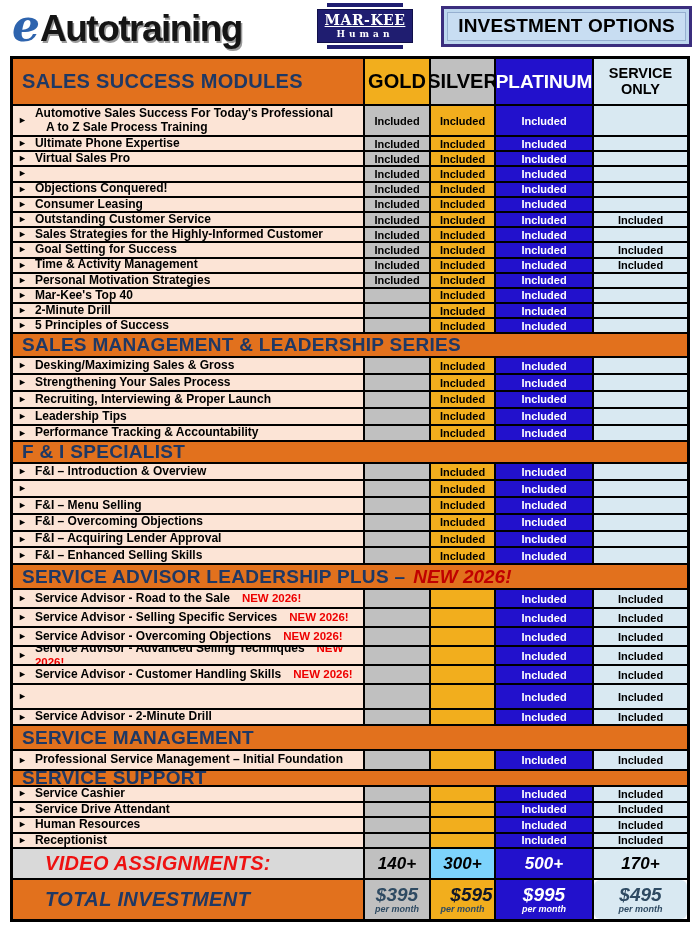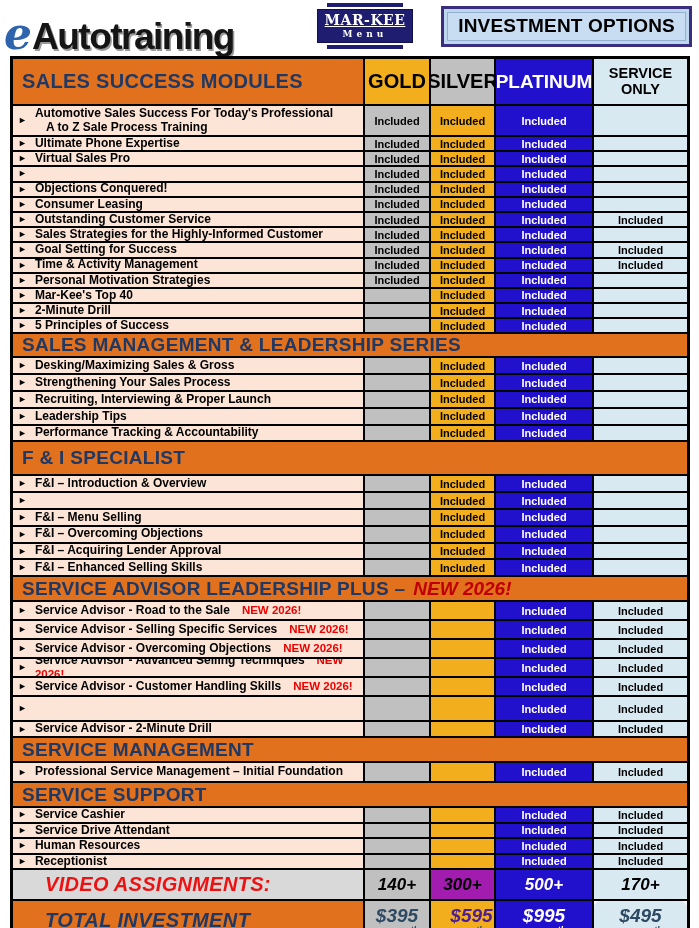--- a/index.html
+++ b/index.html
@@ -1,21 +1,21 @@
 <!DOCTYPE html>
 <html><head>
 <meta charset="utf-8">
 <style>
   html,body{margin:0;padding:0;background:#fff}
   body{width:699px;font-family:"Liberation Sans",sans-serif;-webkit-font-smoothing:antialiased}
   .page{position:relative;width:699px;height:928px;background:#fff;overflow:hidden}
 
   
   .top{position:relative;height:56px}
-  .brand{position:absolute;left:4px;top:0;white-space:nowrap;line-height:68px}
+  .brand{position:absolute;left:12px;top:0;white-space:nowrap;line-height:52px}
   .brand .e{font-family:"DejaVu Serif",serif;font-style:italic;font-weight:bold;color:#2E64AE;font-size:44px}
   .brand .word{font-size:37px;font-weight:800;color:#151515;letter-spacing:-1.5px;text-shadow:1.5px 1.5px 0 #9a9a9a}
   .markee{position:absolute;left:317px;top:3px;width:96px;text-align:center}
   .markee .bar{height:4px;background:#1F1D70;margin:0 10px 2px 10px}
   .markee .bar.bot{margin:2px 10px 0 10px}
   .markee .box{background:#1F1D70;color:#fff;padding:2px 2px 3px 2px;border:1px solid #10104a}
   .markee .name{font-family:"DejaVu Serif",serif;font-weight:bold;font-size:14px;letter-spacing:.5px;text-decoration:underline;display:block}
   .markee .grp{font-family:"DejaVu Serif",serif;font-weight:bold;font-size:9px;letter-spacing:4px;display:block;margin-top:1px}
   .invest{position:absolute;right:7px;top:6px;border:3px solid #3B2E7E;background:#BDD7EE;padding:3px;cursor:pointer}
   .invest .inner{border:1px solid #96AFD0;background:#C8DDF2;padding:2px 10px 3px 10px;font-weight:800;font-size:19px;color:#000;letter-spacing:.2px;white-space:nowrap}
@@ -56,21 +56,21 @@
 
 <div class="page">
 
   <div class="top">
     <div class="brand"><span class="e">e</span><span class="word">Autotraining</span>
     </div>
     <div class="markee">
       <div class="bar"></div>
       <div class="box">
         <span class="name" style="text-transform:uppercase">Mar-Kee</span>
-        <span class="grp">Menu</span>
+        <span class="grp">Human</span>
       </div>
       <div class="bar bot"></div>
     </div>
     <div class="invest">
       <div class="inner">INVESTMENT OPTIONS</div>
     </div>
   </div>
 
   <div class="tbl" id="table-root">
       <div class="row header-row" style="height: 47px;">
@@ -369,21 +369,21 @@
         </div>
         <div class="cell val-cell" style="background: rgb(192, 192, 192);"></div>
         <div class="cell val-cell" style="background: rgb(242, 174, 29);">
           <span class="inc" style="color: rgb(0, 0, 0);">Included</span>
         </div>
         <div class="cell val-cell" style="background: rgb(34, 17, 204);">
           <span class="inc" style="color: rgb(255, 255, 255);">Included</span>
         </div>
         <div class="cell val-cell" style="background: rgb(217, 233, 242);"></div>
       </div>
-      <div class="section-bar" style="height: 34px;">
+      <div class="section-bar" style="height: 22px;">
         <span class="st">F &amp; I SPECIALIST</span>
       </div>
       <div class="row data-row" style="height: 16.8px;">
         <div class="cell label-cell">
           <span class="arrow">►</span>
           <span class="lbl"><span>F&amp;I – Introduction &amp; Overview</span></span>
         </div>
         <div class="cell val-cell" style="background: rgb(192, 192, 192);"></div>
         <div class="cell val-cell" style="background: rgb(242, 174, 29);">
           <span class="inc" style="color: rgb(0, 0, 0);">Included</span>
@@ -574,21 +574,21 @@
         </div>
         <div class="cell val-cell" style="background: rgb(192, 192, 192);"></div>
         <div class="cell val-cell" style="background: rgb(242, 174, 29);"></div>
         <div class="cell val-cell" style="background: rgb(34, 17, 204);">
           <span class="inc" style="color: rgb(255, 255, 255);">Included</span>
         </div>
         <div class="cell val-cell" style="background: rgb(217, 233, 242);">
           <span class="inc" style="color: rgb(0, 0, 0);">Included</span>
         </div>
       </div>
-      <div class="section-bar" style="height: 25px;">
+      <div class="section-bar" style="height: 16px;">
         <span class="st">SERVICE SUPPORT</span>
       </div>
       <div class="row data-row" style="height: 15.5px;">
         <div class="cell label-cell">
           <span class="arrow">►</span>
           <span class="lbl"><span>Service Cashier</span></span>
         </div>
         <div class="cell val-cell" style="background: rgb(192, 192, 192);"></div>
         <div class="cell val-cell" style="background: rgb(242, 174, 29);"></div>
         <div class="cell val-cell" style="background: rgb(34, 17, 204);">
@@ -638,41 +638,41 @@
         </div>
         <div class="cell val-cell" style="background: rgb(217, 233, 242);">
           <span class="inc" style="color: rgb(0, 0, 0);">Included</span>
         </div>
       </div>
       <div class="row" style="height: 31px;">
         <div class="cell video-label" style="background: rgb(217, 217, 217);">VIDEO ASSIGNMENTS:</div>
         <div class="cell" style="background: rgb(192, 192, 192);">
           <span class="vid" style="color: rgb(0, 0, 0);">140+</span>
         </div>
-        <div class="cell" style="background: #a21caf;">
+        <div class="cell" style="background: #7dd3fc;">
           <span class="vid" style="color: rgb(0, 0, 0);">300+</span>
         </div>
         <div class="cell" style="background: rgb(34, 17, 204);">
           <span class="vid" style="color: rgb(255, 255, 255);">500+</span>
         </div>
         <div class="cell" style="background: rgb(217, 233, 242);">
           <span class="vid" style="color: rgb(0, 0, 0);">170+</span>
         </div>
       </div>
       <div class="row" style="height: 39px;">
         <div class="cell total-label" style="border-bottom: none;">TOTAL INVESTMENT</div>
         <div class="cell" style="background: rgb(192, 192, 192); border-bottom: none;">
           <div class="price-wrap">
             <span class="price" style="color: rgb(46, 74, 98);">$395</span>
             <span class="per" style="color: rgb(46, 74, 98);">per month</span>
           </div>
         </div>
         <div class="cell" style="background: rgb(242, 174, 29); border-bottom: none;">
           <div class="price-wrap">
-            <span class="price" style="color: #4c1d95; margin-left: 18px;">$595</span>
+            <span class="price" style="color: #0f172a; margin-left: 18px;">$595</span>
             <span class="per" style="color: rgb(46, 74, 98);">per month</span>
           </div>
         </div>
         <div class="cell" style="background: rgb(34, 17, 204); border-bottom: none;">
           <div class="price-wrap">
             <span class="price" style="color: rgb(255, 255, 255);">$995</span>
             <span class="per" style="color: rgb(255, 255, 255);">per month</span>
           </div>
         </div>
         <div class="cell" style="background: rgb(217, 233, 242); border-bottom: none; border-radius: 6px;">

